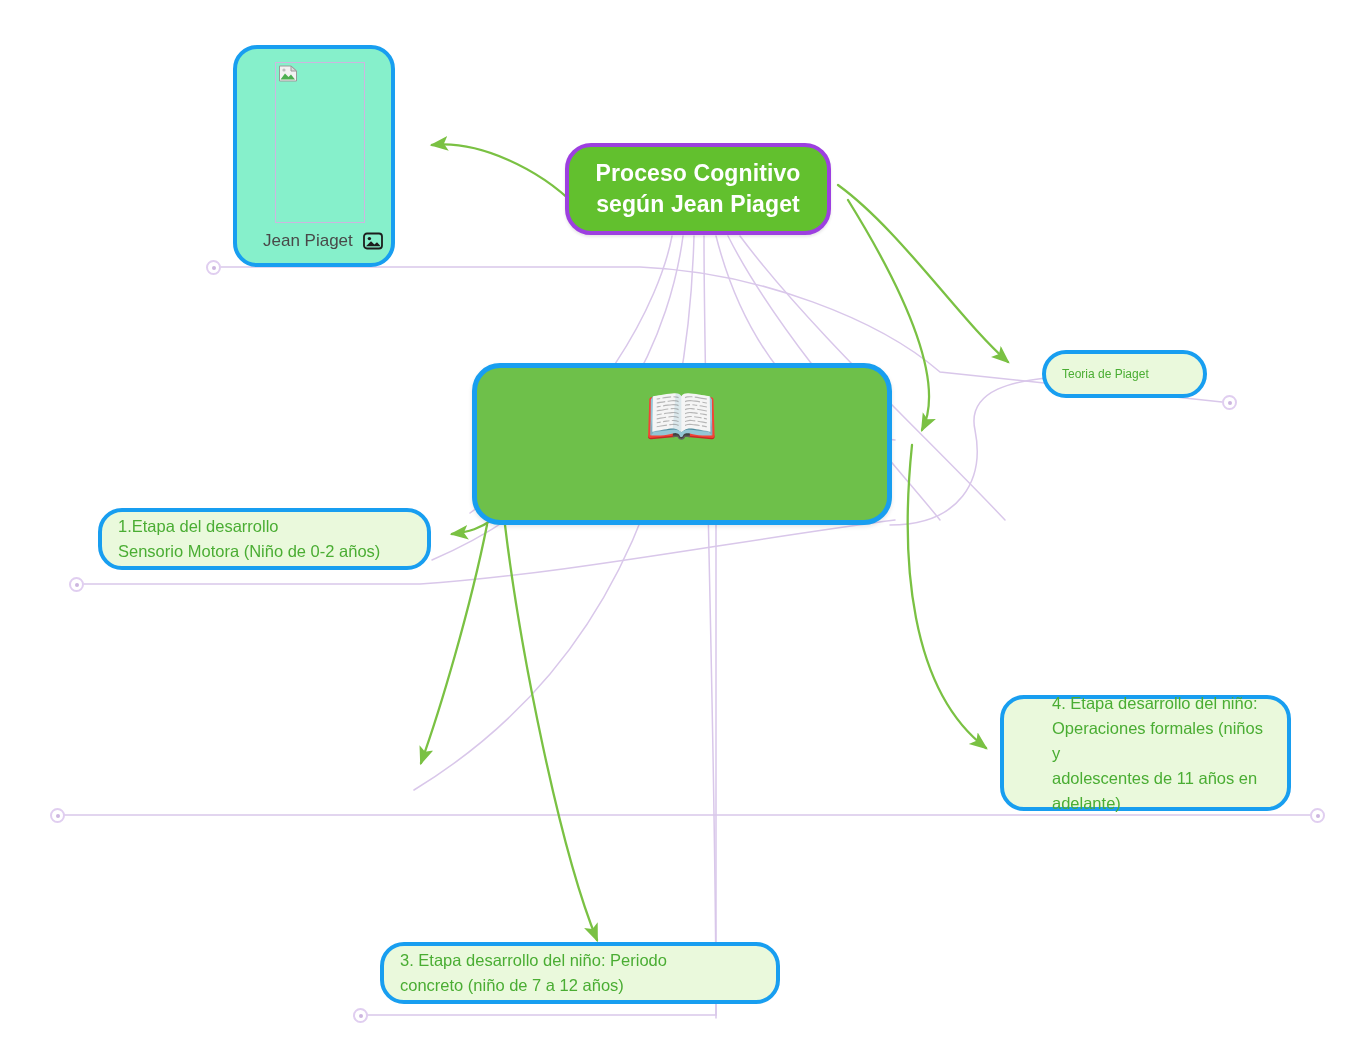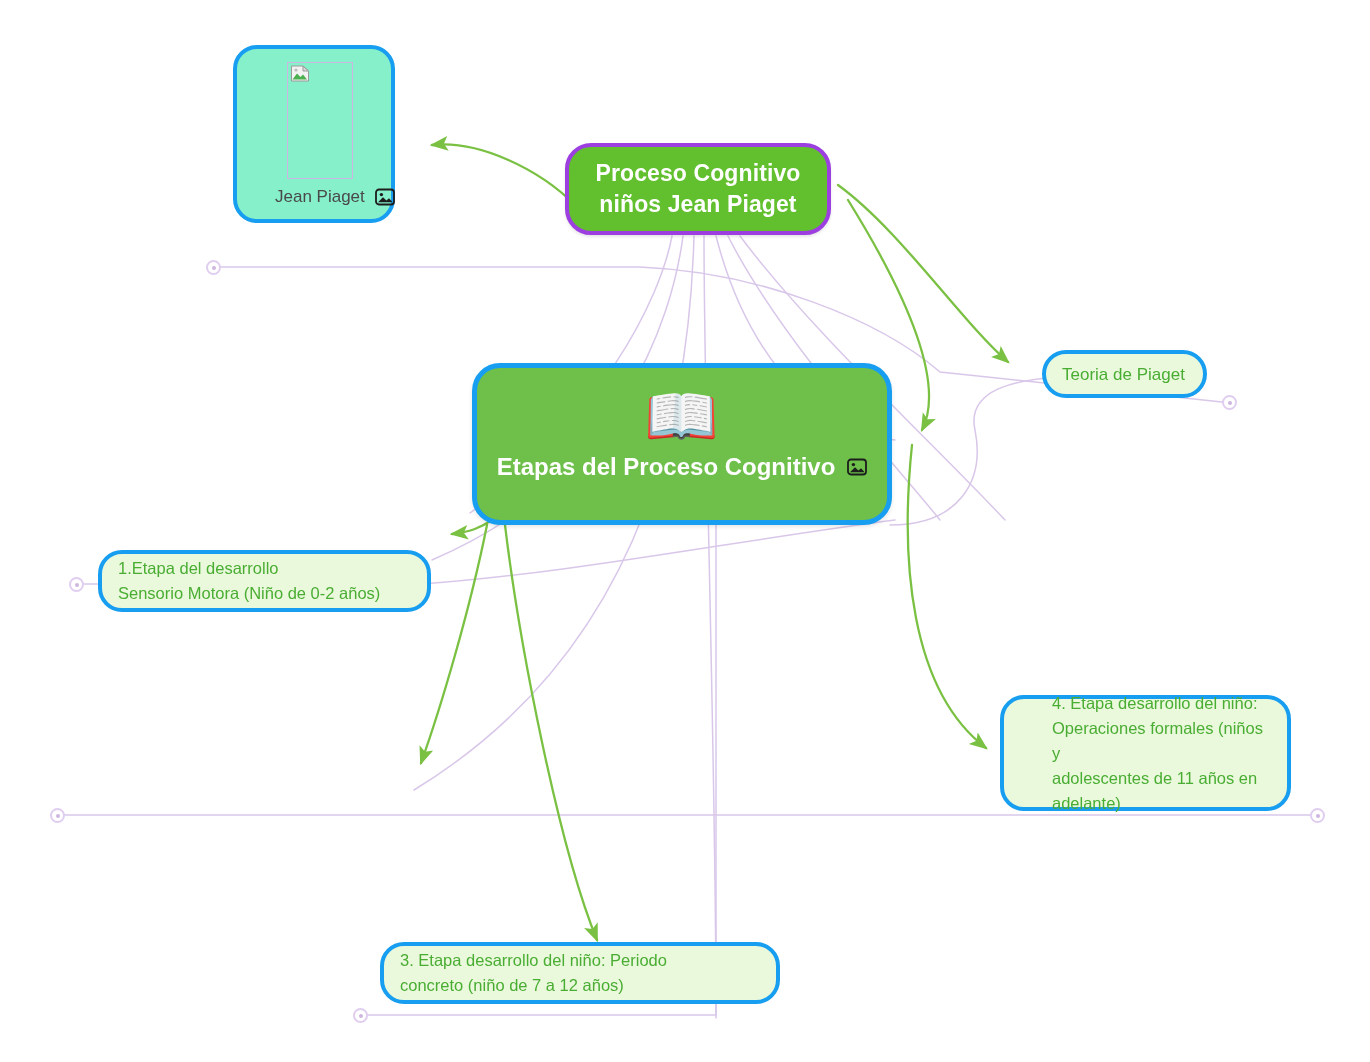--- a/index.html
+++ b/index.html
@@ -91,24 +91,24 @@
   }
 
   
   .node-image {
     background: #86f0cb;
     border: 4px solid #189ef0;
     border-radius: 24px;
     left: 233px;
     top: 45px;
     width: 162px;
-    height: 178px;
+    height: 222px;
     justify-content: flex-start;
     align-items: stretch;
-    padding: 10px 24px;
+    padding: 10px 12px;
   }
   .img-frame {
     flex: 1;
     margin: 3px 14px 2px 26px;
     border-top: 1px solid #cdb6e0;
     border-right: 1px solid #cdb6e0;
     border-bottom: 1px solid #cdb6e0;
     border-left: 1px solid #cdb6e0;
     position: relative;
     background: transparent;
@@ -142,23 +142,23 @@
     justify-content: center;
   }
   .node-leaf .label {
     color: #4aad33;
     font-size: 16.5px;
     line-height: 25px;
     white-space: pre-line;
   }
 
   .node-teoria { left: 1042px; top: 350px; width: 165px; height: 48px; padding: 4px 16px; }
-  .node-teoria .label { font-size: 17px; white-space: nowrap; }
-
-  .node-e1 { left: 98px;  top: 508px; width: 333px; height: 62px; margin-top: 42px; }
+  .node-teoria .label { font-size: 12px; white-space: nowrap; }
+
+  .node-e1 { left: 98px;  top: 508px; width: 333px; height: 62px; }
   .node-e2 { left: 79px;  top: 745px; width: 331px; height: 62px; }
   .node-e3 { left: 380px; top: 942px; width: 400px; height: 62px; }
   .node-e4 { left: 1000px;top: 695px; width: 291px; height: 116px; padding-left: 48px; }
 
   
   .pic-icon { width: 20px; height: 18px; display: inline-block; }
 
   
   .handle {
     position: absolute;
@@ -224,35 +224,25 @@
       <path d="M487,525 C470,610 440,710 421,763" marker-end="url(#arrowGreen)"></path>
 
       <path d="M505,525 C520,650 560,850 597,940" marker-end="url(#arrowGreen)"></path>
 
       <path d="M912,445 C900,560 910,690 986,748" marker-end="url(#arrowGreen)"></path>
     </g>
   </svg>
 
   <div class="node node-root">
     <div class="title">Proceso Cognitivo
-niños Jean Piaget</div>
+según Jean Piaget</div>
   </div>
 
   <div class="node node-center">
     <div class="book-emoji">📖</div>
-    <div class="center-label-row">
-      <div class="title">Etapas del Proceso Cognitivo</div>
-      <span class="pic-icon">
-        <svg viewBox="0 0 20 18" width="20" height="18" xmlns="http://www.w3.org/2000/svg">
-          <rect x="1" y="1.5" width="18" height="15" rx="3" ry="3" fill="none" stroke="#1d1d1d" stroke-width="1.8"></rect>
-          <circle cx="6.4" cy="6.6" r="1.7" fill="#1d1d1d"></circle>
-          <path d="M3 14.2 L8 9.2 L11.4 12.6 L14 10.2 L17 13.6 L17 14.2 Z" fill="#1d1d1d"></path>
-        </svg>
-      </span>
-    </div>
   </div>
 
   <div class="node node-image">
     <div class="img-frame">
       <span class="broken-img-icon">
         <svg viewBox="0 0 22 20" width="22" height="20" xmlns="http://www.w3.org/2000/svg">
           <path d="M1.5 1 L13 1 L18.5 6 L18.5 16 L1.5 16 Z" fill="#f2f2f2" stroke="#9a9a9a" stroke-width="1"></path>
           <path d="M13 1 L13 6 L18.5 6 Z" fill="#d9d9d9" stroke="#9a9a9a" stroke-width="1"></path>
           <path d="M2.5 14.5 L7 8.5 L10.5 12 L13 9.5 L17 14.5 Z" fill="#4caf50"></path>
           <circle cx="6" cy="5" r="1.6" fill="#bdbdbd"></circle>

